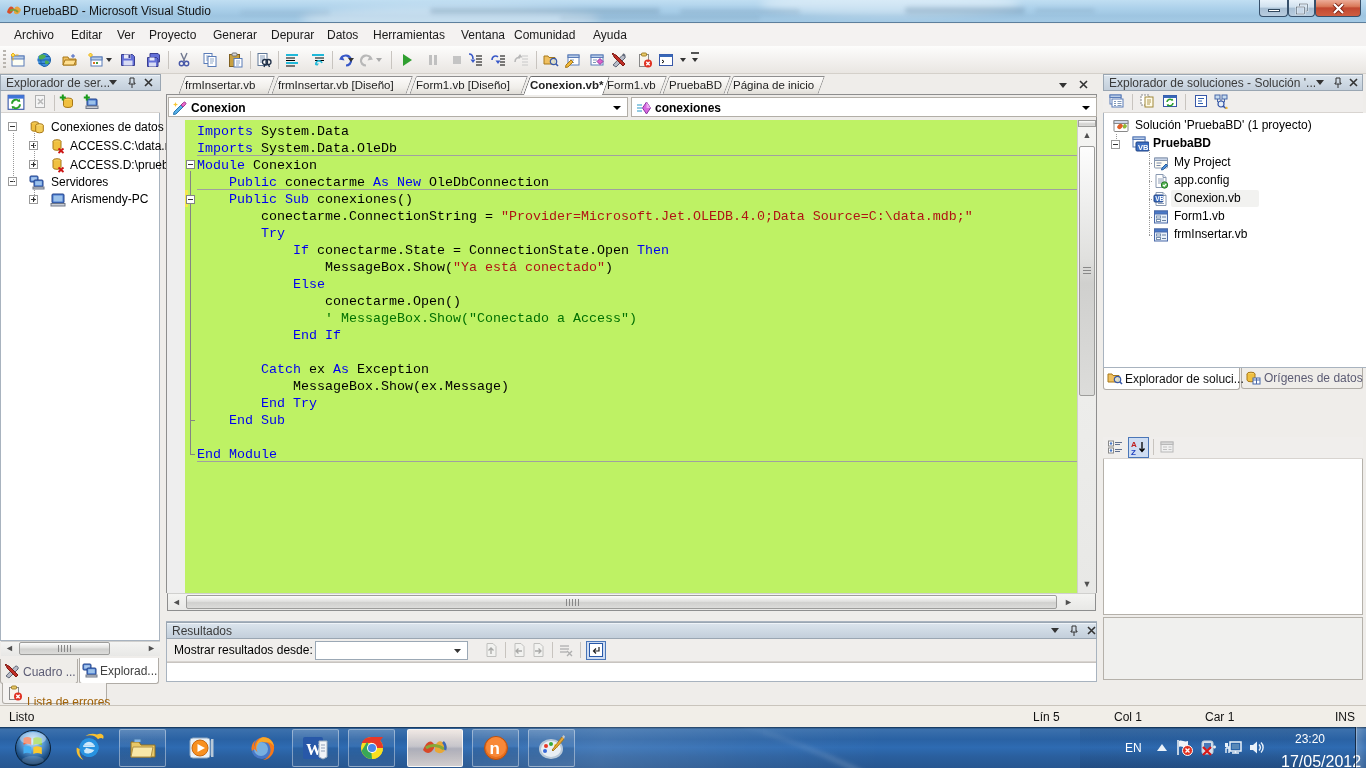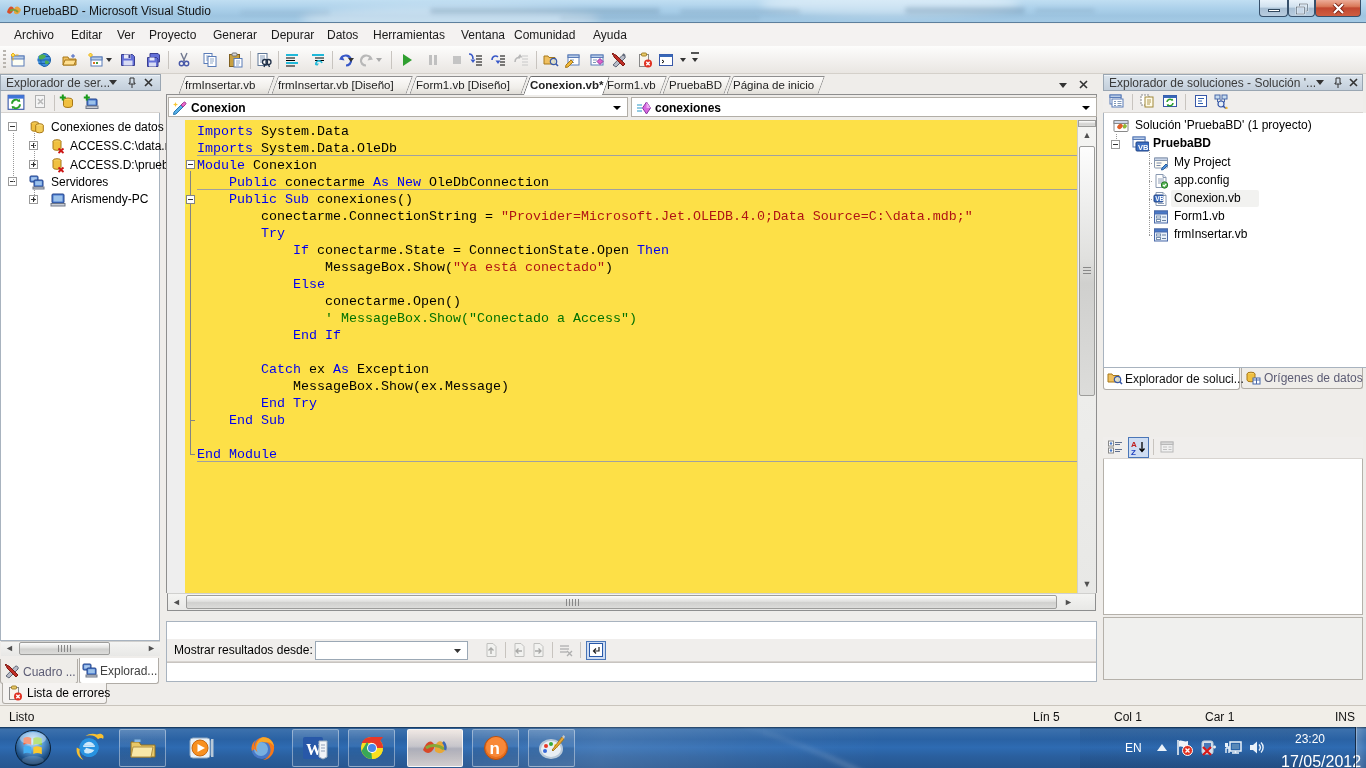--- a/index.html
+++ b/index.html
@@ -56,21 +56,21 @@
 .dtab span{position:relative;z-index:1;padding-left:7px}
 .dtab.act{font-weight:bold;z-index:5}
 .dtab.act i{background:#fff;border-color:#6c6c6c}
 #tabline{position:absolute;left:0;top:20px;width:931px;height:1px;background:#8e8e8e;z-index:4}
 
 #crumbs{position:absolute;left:0;top:21px;width:931px;height:25px;background:#eeece9;border:1px solid #8e8e8e;border-top:none;border-bottom:none}
 .combo{position:absolute;top:2px;height:20px;background:#fff;border:1px solid #b2aea7}
 .combo b{position:absolute;top:3px;left:22px}
 .cArr{position:absolute;top:8px;width:0;height:0;border-left:4px solid transparent;border-right:4px solid transparent;border-top:4px solid #000}
 
-#code{position:absolute;left:0;top:46px;width:931px;height:473px;background:#fde047;border:1px solid #8e8e8e;border-top:none;border-bottom:none;overflow:hidden}
+#code{position:absolute;left:0;top:46px;width:931px;height:473px;background:#bef264;border:1px solid #8e8e8e;border-top:none;border-bottom:none;overflow:hidden}
 #margin{position:absolute;left:0;top:0;width:18px;height:473px;background:#eeeeee}
 #pre{position:absolute;left:30px;top:3px;font-family:"Liberation Mono",monospace;font-size:13.333px;line-height:17px;white-space:pre}
 #pre .k{color:#0000f0}
 #pre .s{color:#b01414}
 #pre .c{color:#007000}
 .sepln{position:absolute;left:30px;width:881px;height:1px;background:#a0a0a0}
 .obox{position:absolute;left:19px;width:9px;height:9px;border:1px solid #848484;background:#fff}
 .obox i{position:absolute;left:1px;top:3px;width:5px;height:1px;background:#333}
 .oline{position:absolute;width:1px;background:#848484}
 #chgbar{position:absolute;left:18px;top:70px;width:3px;height:17px;background:#f5e94c}
@@ -430,21 +430,21 @@
     </div>
   </div>
 
   <div class="abs" style="left:2px;top:683px;width:105px;height:21px;background:#f5f3f1;border:1px solid #b0aca6;border-top:none;border-radius:0 0 3px 3px">
     <svg class="abs" style="left:4px;top:2px" width="16" height="16" viewBox="0 0 16 16">
           <rect x="2.5" y="2.5" width="9" height="12" fill="#f8f4ec" stroke="#888"></rect>
           <rect x="4.5" y="1" width="5" height="3" rx="1" fill="#e8c868" stroke="#a08028"></rect>
           <circle cx="11" cy="11.5" r="4" fill="#e03020"></circle>
           <path d="M9.3 9.8 L12.7 13.2 M12.7 9.8 L9.3 13.2" stroke="#fff" stroke-width="1.4"></path>
         </svg>
-    <div class="abs" style="left:24px;top:3px;color:#000000;white-space:nowrap">Lista de errores</div>
+    <div class="abs" style="left:24px;top:12px;color:#a16207;white-space:nowrap">Lista de errores</div>
   </div>
 </div>
 
 <div id="edit">
 
   <div class="dtab" style="left:12px;width:90px"><i></i><span>frmInsertar.vb</span></div>
   <div class="dtab" style="left:105px;width:135px"><i></i><span>frmInsertar.vb [Diseño]</span></div>
   <div class="dtab" style="left:243px;width:112px"><i></i><span>Form1.vb [Diseño]</span></div>
   <div class="dtab" style="left:434px;width:60px;z-index:1"><i></i><span>Form1.vb</span></div>
   <div class="dtab act" style="left:357px;width:80px"><i></i><span>Conexion.vb*</span></div>
@@ -524,20 +524,31 @@
   </div>
 
   <div class="sb abs" style="left:1px;top:519px;width:929px;height:18px;border:1px solid #8e8e8e;border-top:1px solid #d0d0ce">
     <div class="sbarr" style="left:1px;top:1px;width:15px;height:15px">◄</div>
     <div class="sbarr" style="left:893px;top:1px;width:15px;height:15px">►</div>
     <div class="sbthumb abs" style="left:18px;top:1px;width:871px;height:14px"></div>
     <div class="abs" style="left:398px;top:5px;width:13px;height:7px;background:repeating-linear-gradient(90deg,#888 0 1px,transparent 1px 3px)"></div>
   </div>
 
   <div id="results">
+    <div class="phead" style="left:-1px;top:0;width:931px">Resultados
+      <svg class="phbtn" style="left:884px;top:5px" width="9" height="6">
+            <path d="M0 0 h8 l-4 5Z" fill="#333"></path>
+          </svg>
+      <svg class="phbtn" style="left:902px;top:2px" width="10" height="12">
+            <path d="M3 1 h4 v5 h1 v1 H2 v-1 h1Z M5 7 v4" stroke="#333" fill="none"></path>
+          </svg>
+      <svg class="phbtn" style="left:920px;top:3px" width="10" height="10">
+            <path d="M1 1 L8 8 M8 1 L1 8" stroke="#333" stroke-width="1.6"></path>
+          </svg>
+    </div>
     <div class="toolwin-toolbar" style="left:0;top:17px;width:929px;height:23px"></div>
     <div class="abs" style="left:7px;top:21px">Mostrar resultados desde:</div>
     <div class="abs" style="left:148px;top:19px;width:153px;height:19px;background:#fff;border:1px solid #9ba8b5">
       <svg class="abs" style="left:138px;top:7px" width="8" height="5">
             <path d="M0 0 h7 l-3.5 4Z" fill="#333"></path>
           </svg>
     </div>
     <svg class="ticon" style="left:316px;top:20px" viewBox="0 0 16 16">
           <path d="M4 1.5 h6 l3 3 V14.5 H4Z" fill="#f2f2f0" stroke="#c0c0be"></path>
           <path d="M8 12 V6.5 M5.5 8.5 L8 6 l2.5 2.5" stroke="#a8a8a6" stroke-width="1.3" fill="none"></path>

